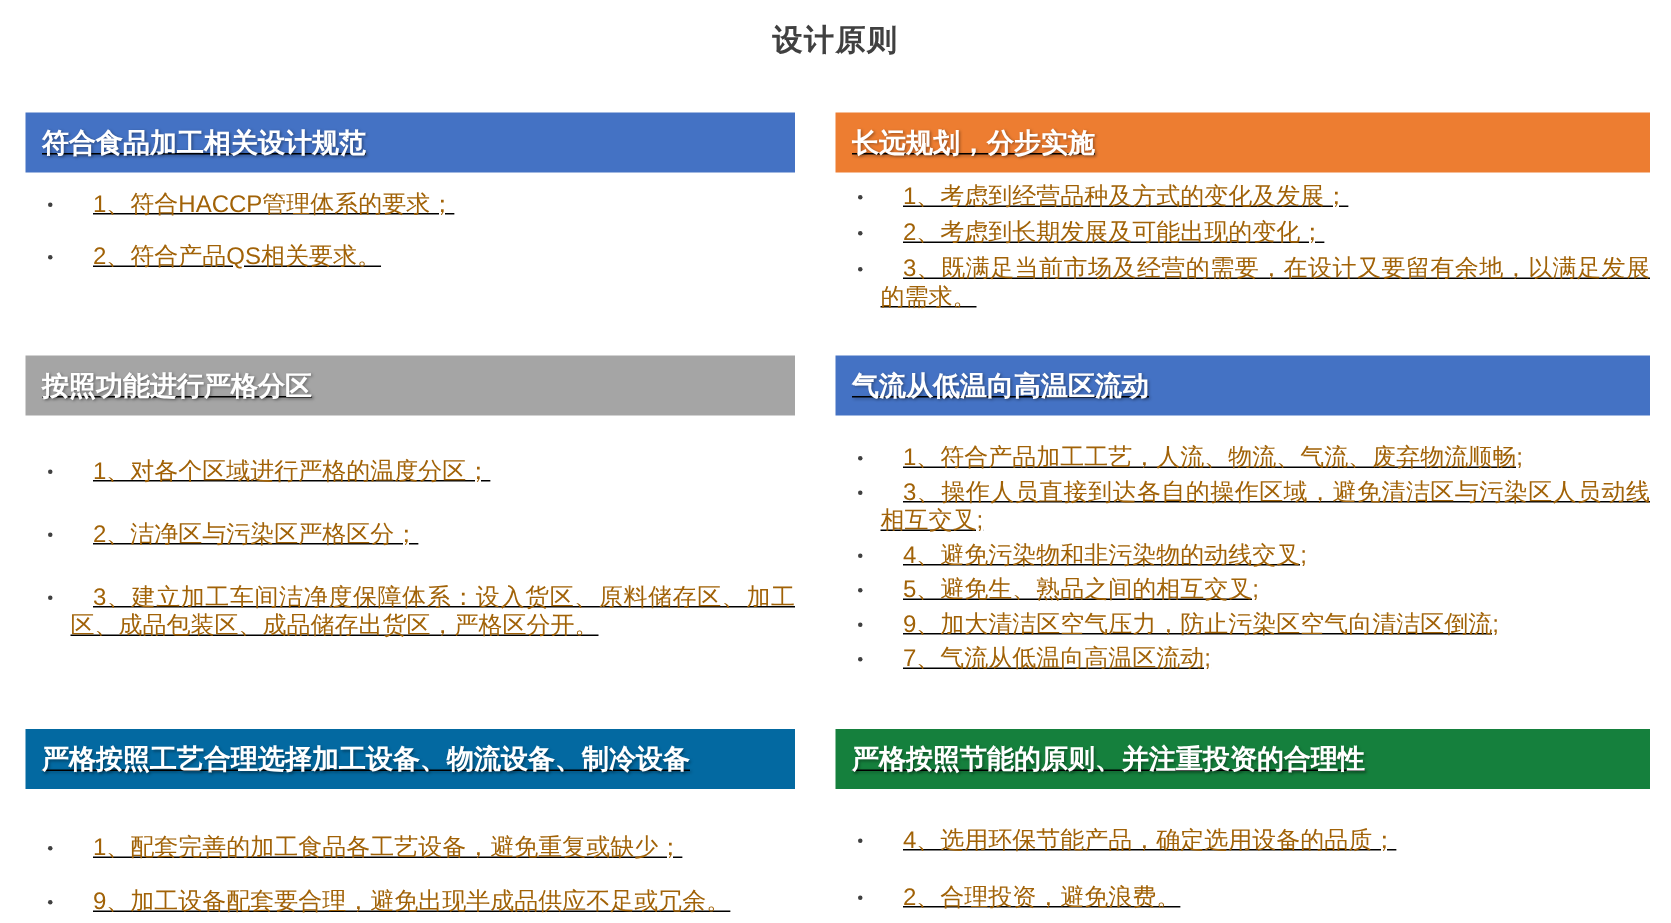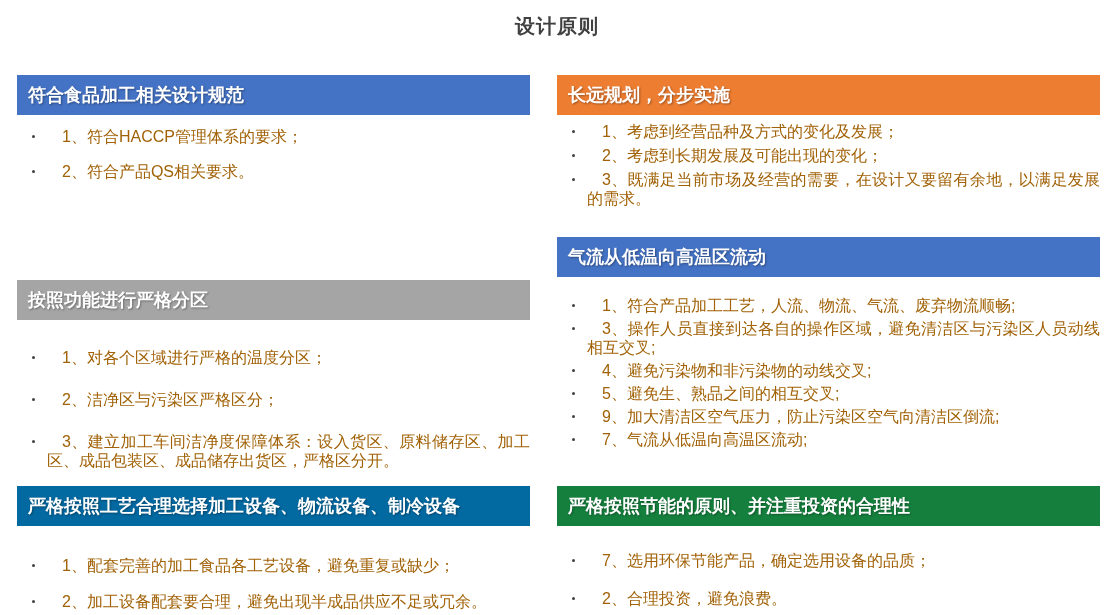--- a/index.html
+++ b/index.html
@@ -6,24 +6,24 @@
   body { font-family:"Liberation Sans","DejaVu Sans",sans-serif; }
   .page {
     position:relative; width:1114px; height:615px;
     background:#ffffff; overflow:hidden;
   }
   .page-title {
     position:absolute; top:13px; left:0; right:0;
     text-align:center; font-size:20px; font-weight:bold;
     color:#404040; letter-spacing:1px;
   }
-  .section { position:absolute; }
+  .section { position:absolute;text-decoration:underline; }
   .s1 { left:17px;  top:75px;  width:513px; }
   .s2 { left:557px; top:75px;  width:543px; }
-  .s3 { left:17px;  top:237px; width:513px;margin-top:43px; }
+  .s3 { left:17px;  top:237px; width:513px; }
   .s4 { left:557px; top:237px; width:543px; }
   .s5 { left:17px;  top:486px; width:513px; }
   .s6 { left:557px; top:486px; width:543px; }
   .bar {
     height:40px; line-height:40px; padding:0 11px;
     box-sizing:border-box; color:#ffffff;
     font-size:18px; font-weight:bold; white-space:nowrap;
     text-shadow:1px 1px 2px rgba(0,0,0,0.35);
   }
   .list { list-style:none; margin:0; padding:0; }
@@ -89,25 +89,25 @@
         <li class="bullet-item"><span class="dot"></span><span>5、避免生、熟品之间的相互交叉;</span></li>
         <li class="bullet-item"><span class="dot"></span><span>9、加大清洁区空气压力，防止污染区空气向清洁区倒流;</span></li>
         <li class="bullet-item"><span class="dot"></span><span>7、气流从低温向高温区流动;</span></li>
       </ul>
   </div>
 
   <div class="section s5">
     <div class="bar" style="background: #0369a1;">严格按照工艺合理选择加工设备、物流设备、制冷设备</div>
     <ul class="list">
         <li class="bullet-item"><span class="dot"></span><span>1、配套完善的加工食品各工艺设备，避免重复或缺少；</span></li>
-        <li class="bullet-item"><span class="dot"></span><span>2、加工设备配套要合理，避免出现半成品供应不足或冗余。</span></li>
+        <li class="bullet-item"><span class="dot"></span><span>9、加工设备配套要合理，避免出现半成品供应不足或冗余。</span></li>
       </ul>
   </div>
 
   <div class="section s6">
     <div class="bar" style="background: #15803d;">严格按照节能的原则、并注重投资的合理性</div>
     <ul class="list">
-        <li class="bullet-item"><span class="dot"></span><span>7、选用环保节能产品，确定选用设备的品质；</span></li>
+        <li class="bullet-item"><span class="dot"></span><span>4、选用环保节能产品，确定选用设备的品质；</span></li>
         <li class="bullet-item"><span class="dot"></span><span>2、合理投资，避免浪费。</span></li>
       </ul>
   </div>
 
 </div>
 
 </body></html>

